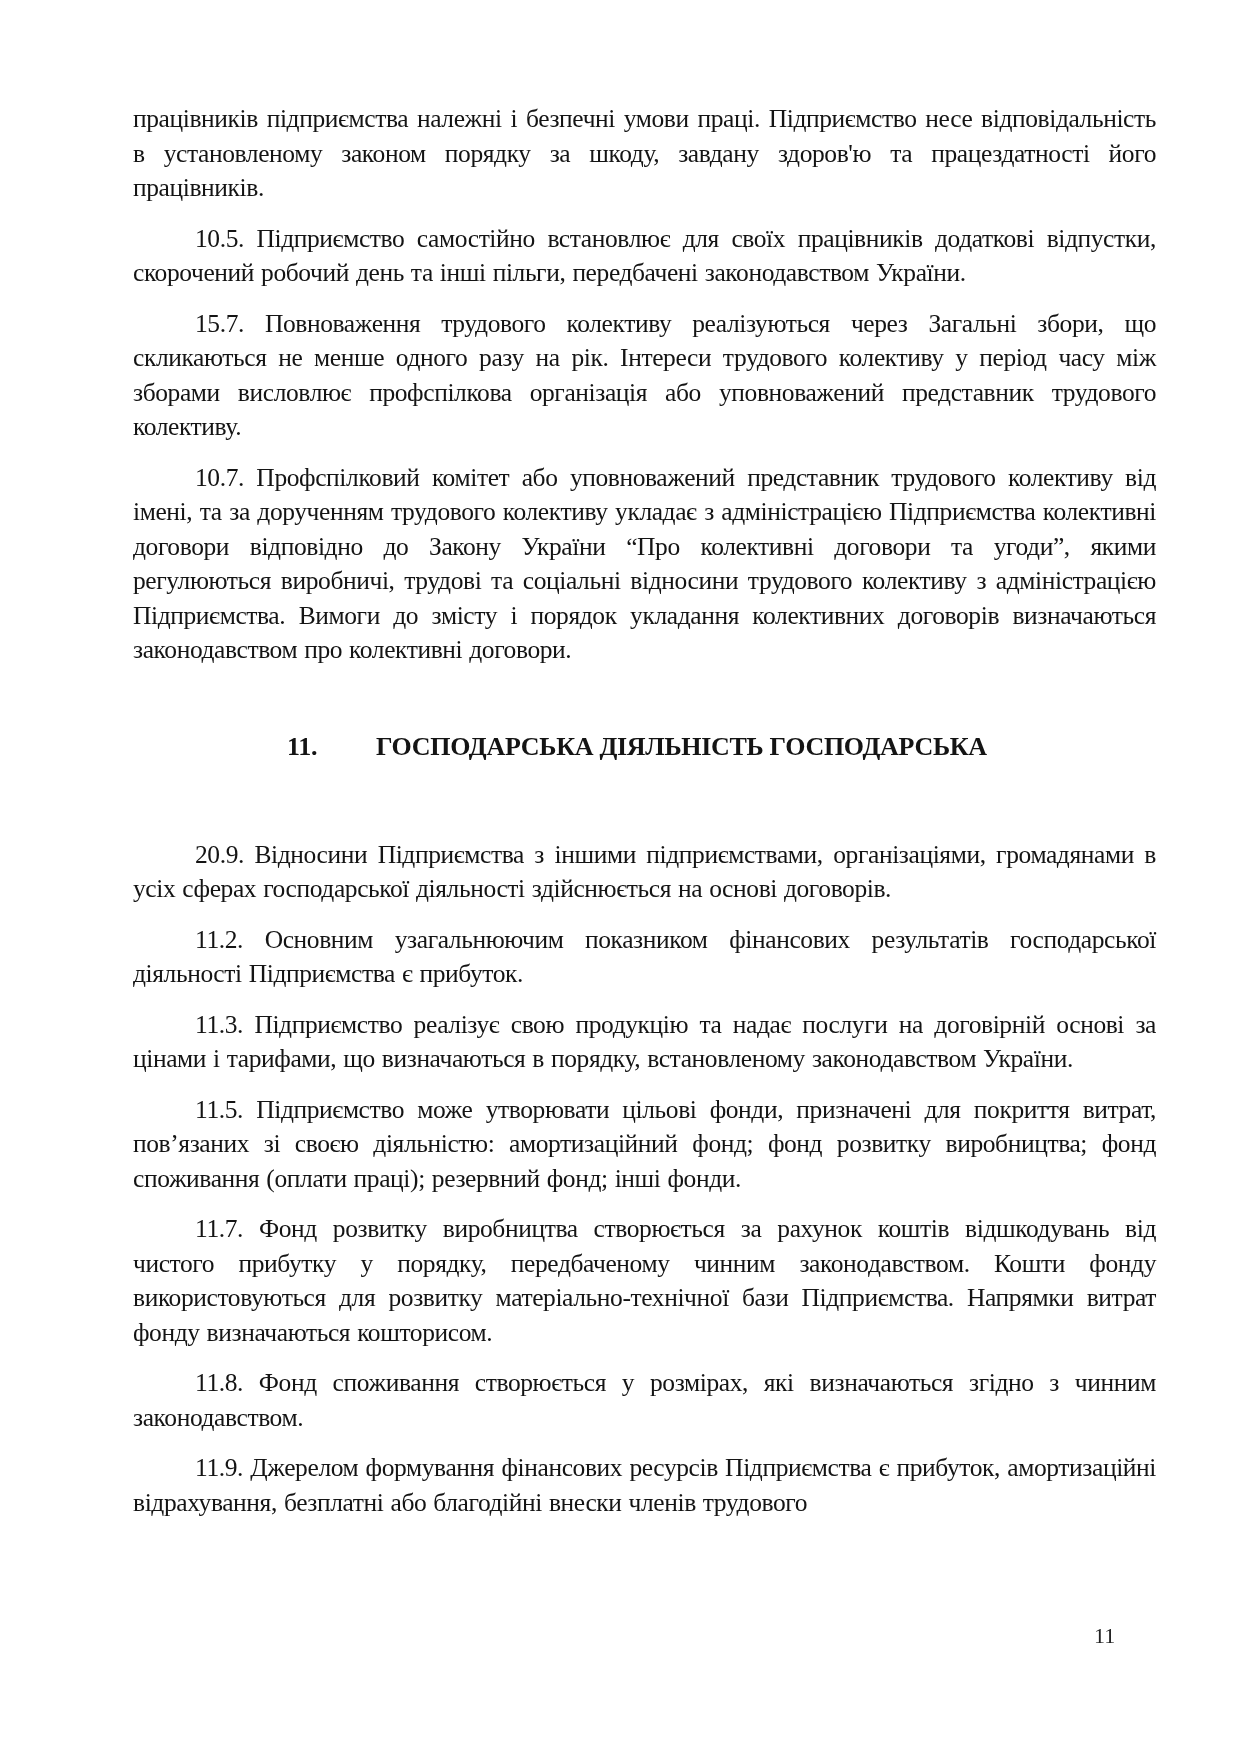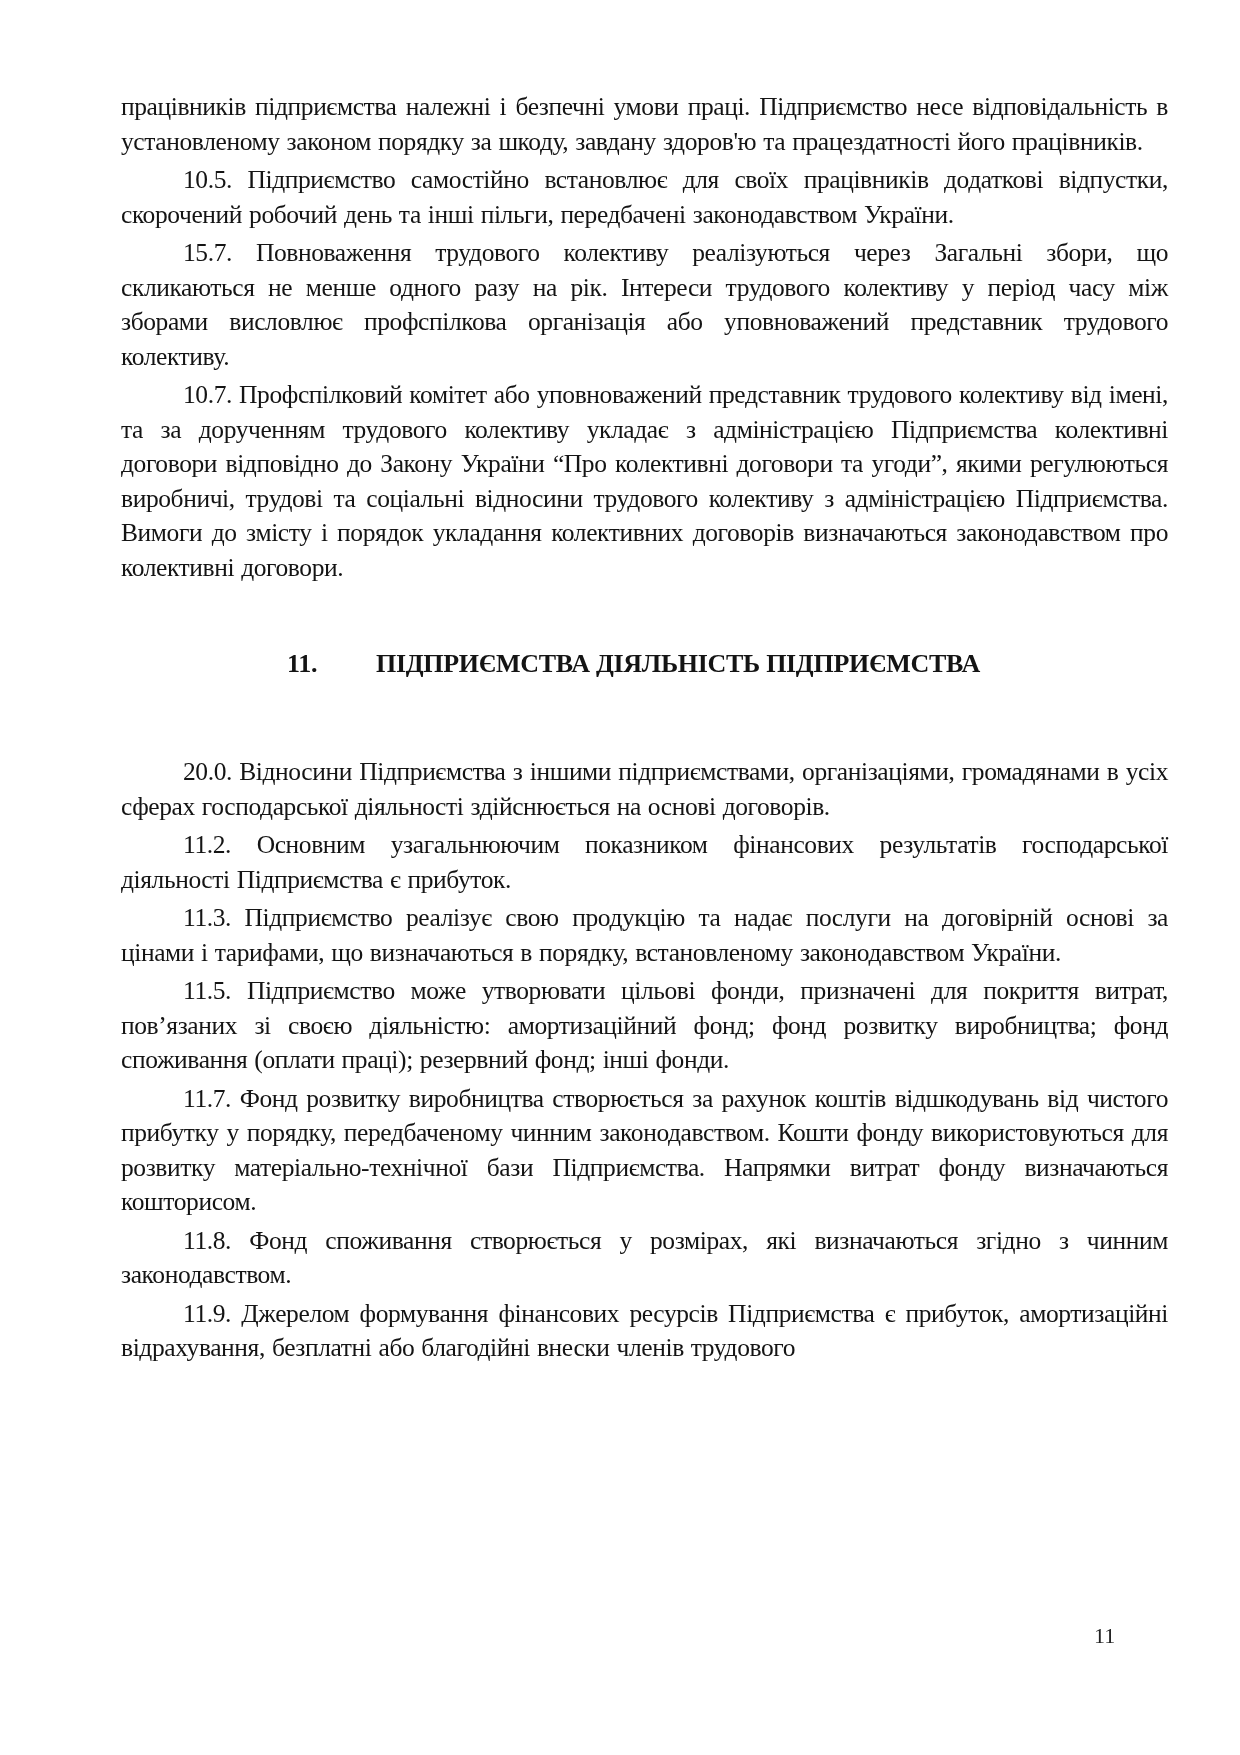--- a/index.html
+++ b/index.html
@@ -19,21 +19,21 @@
       position: absolute;
       left: 117px;
       top: 86px;
       width: 1055px;
     }
     .para {
       font-size: 25.5px;
       line-height: 34.5px;
       text-align: justify;
       text-align-last: left;
-      margin: 4px;
+      margin: 16px;
       letter-spacing: -0.4px;
       word-spacing: 1px;
     }
     .para.indent {
       text-indent: 62px;
     }
     .section-heading {
       font-weight: bold;
       font-size: 26px;
       line-height: 34px;
@@ -62,24 +62,24 @@
 
 <div class="page">
 
   <div>
     <p class="para">працівників підприємства належні і безпечні умови праці. Підприємство несе відповідальність в установленому законом порядку  за шкоду, завдану здоров'ю та працездатності його працівників.</p>
     <p class="para indent">10.5. Підприємство самостійно встановлює для своїх працівників додаткові відпустки, скорочений робочий день та інші пільги, передбачені законодавством України.</p>
     <p class="para indent">15.7. Повноваження трудового колективу реалізуються через Загальні збори, що скликаються не менше одного разу на рік. Інтереси трудового колективу у період часу між зборами висловлює профспілкова організація  або уповноважений представник трудового колективу.</p>
     <p class="para indent">10.7. Профспілковий комітет або уповноважений представник трудового колективу від імені, та за дорученням трудового колективу укладає з адміністрацією Підприємства колективні договори відповідно до Закону України “Про колективні договори та угоди”, якими регулюються виробничі, трудові та соціальні відносини трудового колективу з адміністрацією Підприємства. Вимоги до змісту і порядок укладання колективних договорів визначаються законодавством про колективні договори.</p>
   </div>
 
-  <h2 class="section-heading"><span class="num">11.</span><span>ПІДПРИЄМСТВА ДІЯЛЬНІСТЬ ПІДПРИЄМСТВА</span></h2>
+  <h2 class="section-heading"><span class="num">11.</span><span>ГОСПОДАРСЬКА ДІЯЛЬНІСТЬ ГОСПОДАРСЬКА</span></h2>
 
   <div class="section-2">
-    <p class="para indent">20.0. Відносини Підприємства з іншими підприємствами, організаціями, громадянами в усіх сферах господарської діяльності здійснюється на основі договорів.</p>
+    <p class="para indent">20.9. Відносини Підприємства з іншими підприємствами, організаціями, громадянами в усіх сферах господарської діяльності здійснюється на основі договорів.</p>
     <p class="para indent">11.2. Основним узагальнюючим показником фінансових результатів господарської діяльності Підприємства є прибуток.</p>
     <p class="para indent">11.3. Підприємство реалізує свою продукцію та надає послуги  на договірній основі за цінами і тарифами, що визначаються в порядку, встановленому законодавством України.</p>
     <p class="para indent">11.5. Підприємство може утворювати цільові фонди, призначені для покриття витрат, пов’язаних зі своєю діяльністю: амортизаційний фонд; фонд розвитку виробництва; фонд споживання (оплати праці); резервний фонд; інші фонди.</p>
     <p class="para indent">11.7.  Фонд розвитку виробництва створюється за рахунок коштів відшкодувань від чистого прибутку у порядку, передбаченому чинним законодавством. Кошти фонду використовуються для розвитку матеріально-технічної бази Підприємства. Напрямки витрат фонду визначаються кошторисом.</p>
     <p class="para indent">11.8. Фонд споживання створюється у розмірах, які визначаються згідно з чинним законодавством.</p>
     <p class="para indent">11.9. Джерелом формування фінансових ресурсів Підприємства є прибуток, амортизаційні відрахування, безплатні або благодійні внески членів трудового</p>
   </div>
 
 </div>
 

